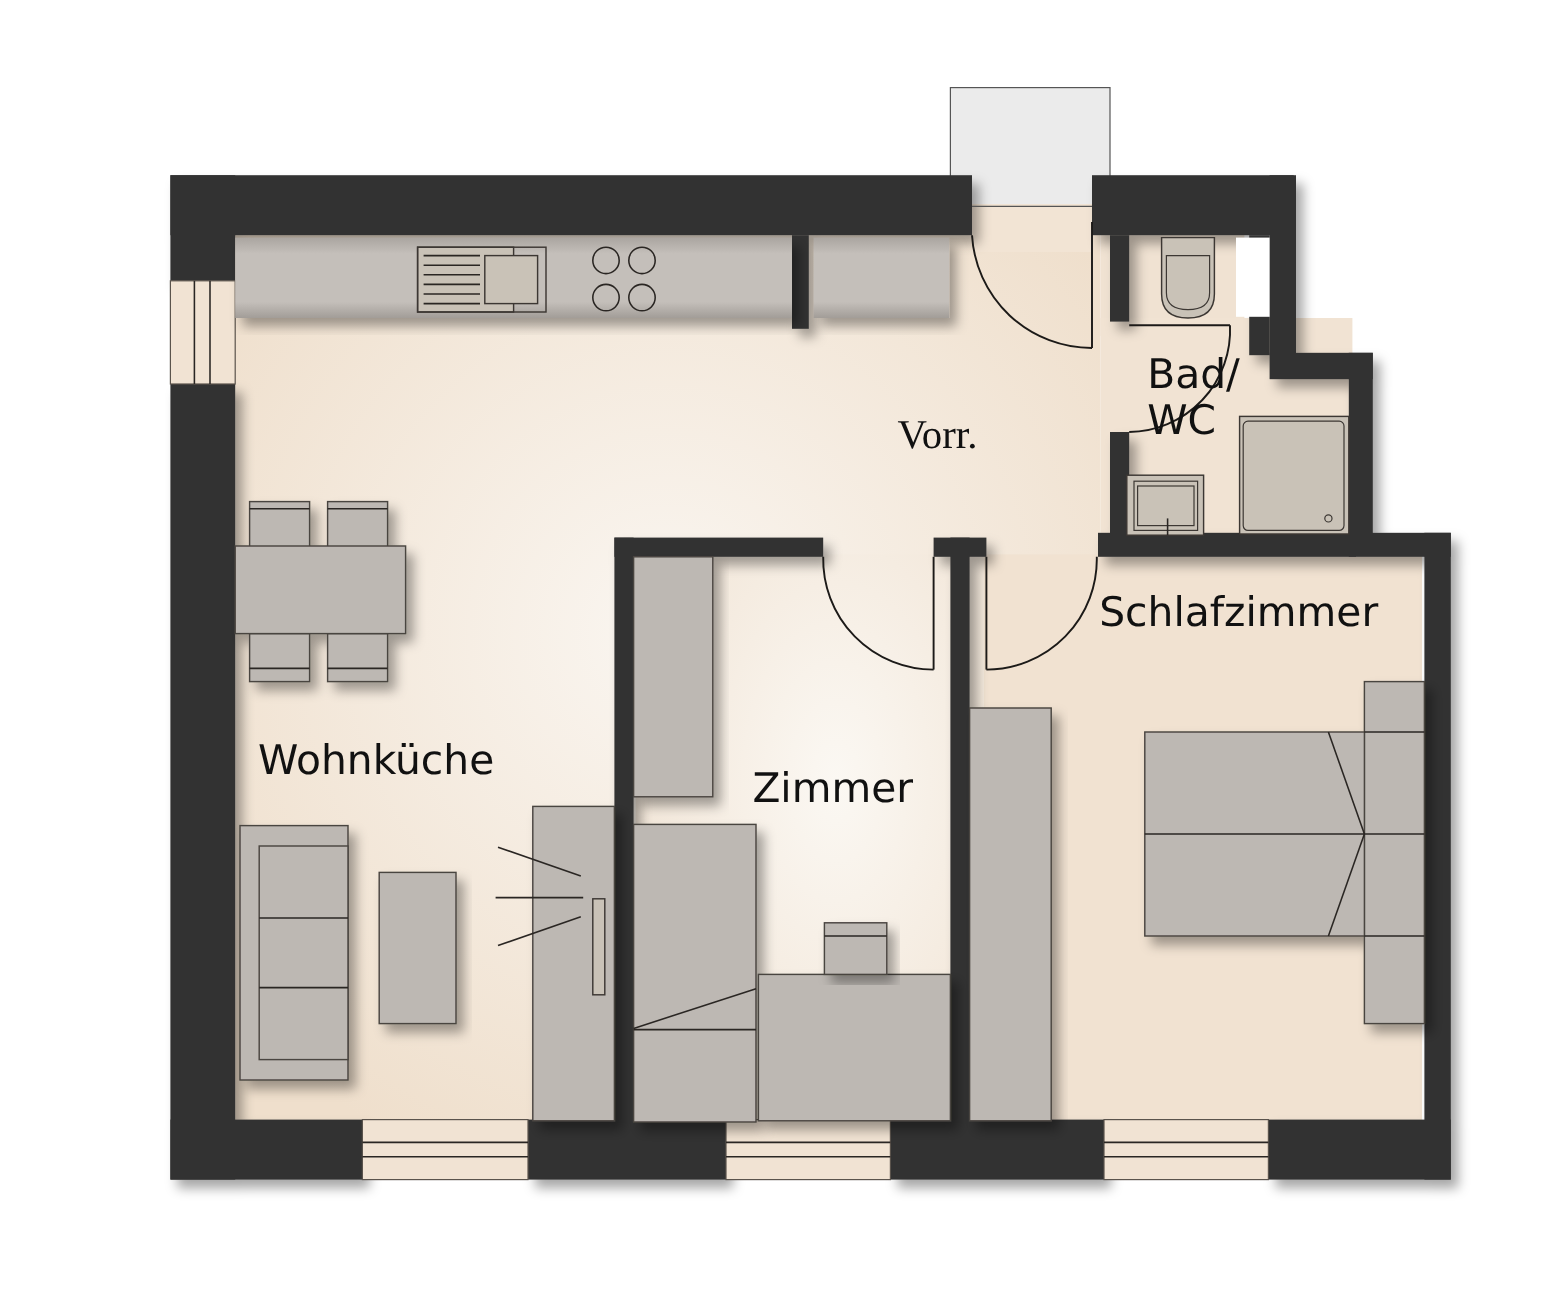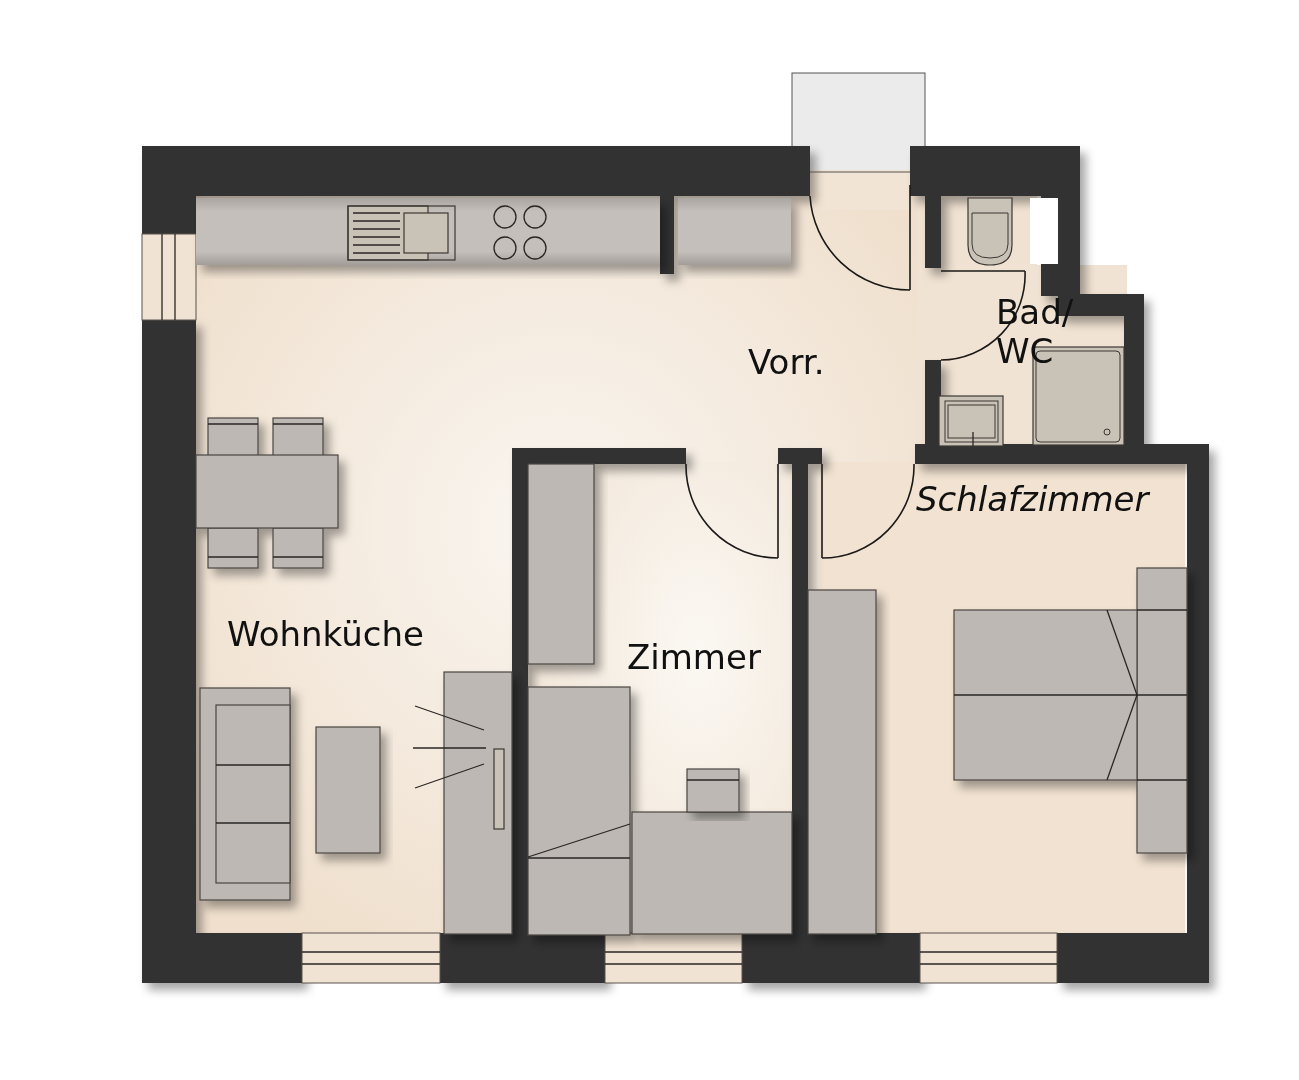--- a/index.html
+++ b/index.html
@@ -231,18 +231,18 @@
     <line class="door" x1="941" y1="271" x2="1025" y2="271"></line>
 
     <line class="door" x1="778" y1="464" x2="778" y2="558"></line>
     <path class="door" d="M686,464 A92,92 0 0 0 778,558"></path>
 
     <line class="door" x1="822" y1="464" x2="822" y2="558"></line>
     <path class="door" d="M914,464 A92,92 0 0 1 822,558"></path>
   </g>
 </svg>
 
-<div class="label" style="left:227px; top:615px;">Wohnküche</div>
-<div class="label" style="left:748px; top:343px;">Vorr.</div>
-<div class="label" style="left:956px; top:293px;margin-left:40px;">Bad/
+<div class="label" style="left:215px; top:615px;">Wohnküche</div>
+<div class="label" style="left:748px; top:343px;font-family:Liberation Serif, serif;">Vorr.</div>
+<div class="label" style="left:956px; top:293px;">Bad/
 WC</div>
 <div class="label" style="left:627px; top:638px;">Zimmer</div>
-<div class="label" style="left:916px; top:480px;font-style:italic;">Schlafzimmer</div>
+<div class="label" style="left:916px; top:492px;">Schlafzimmer</div>
 
 </body></html>

